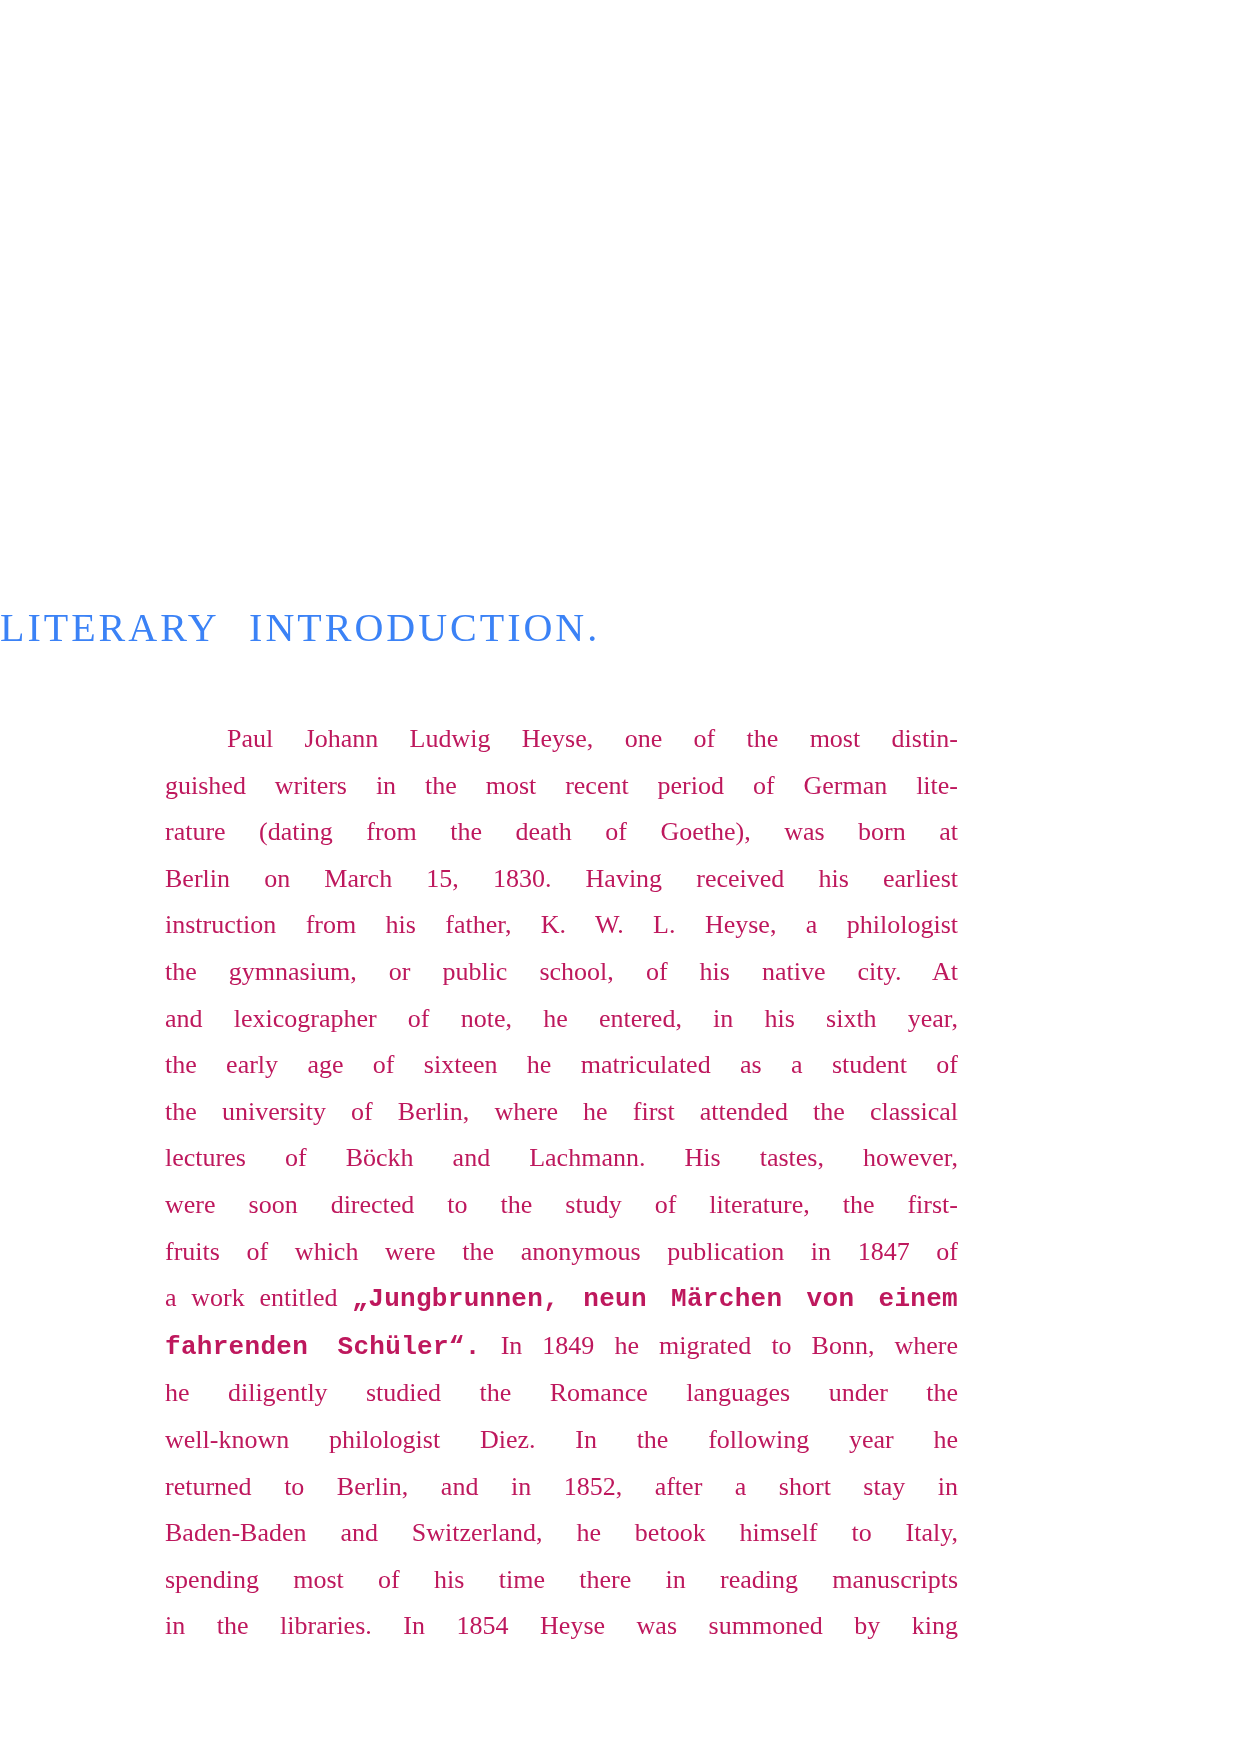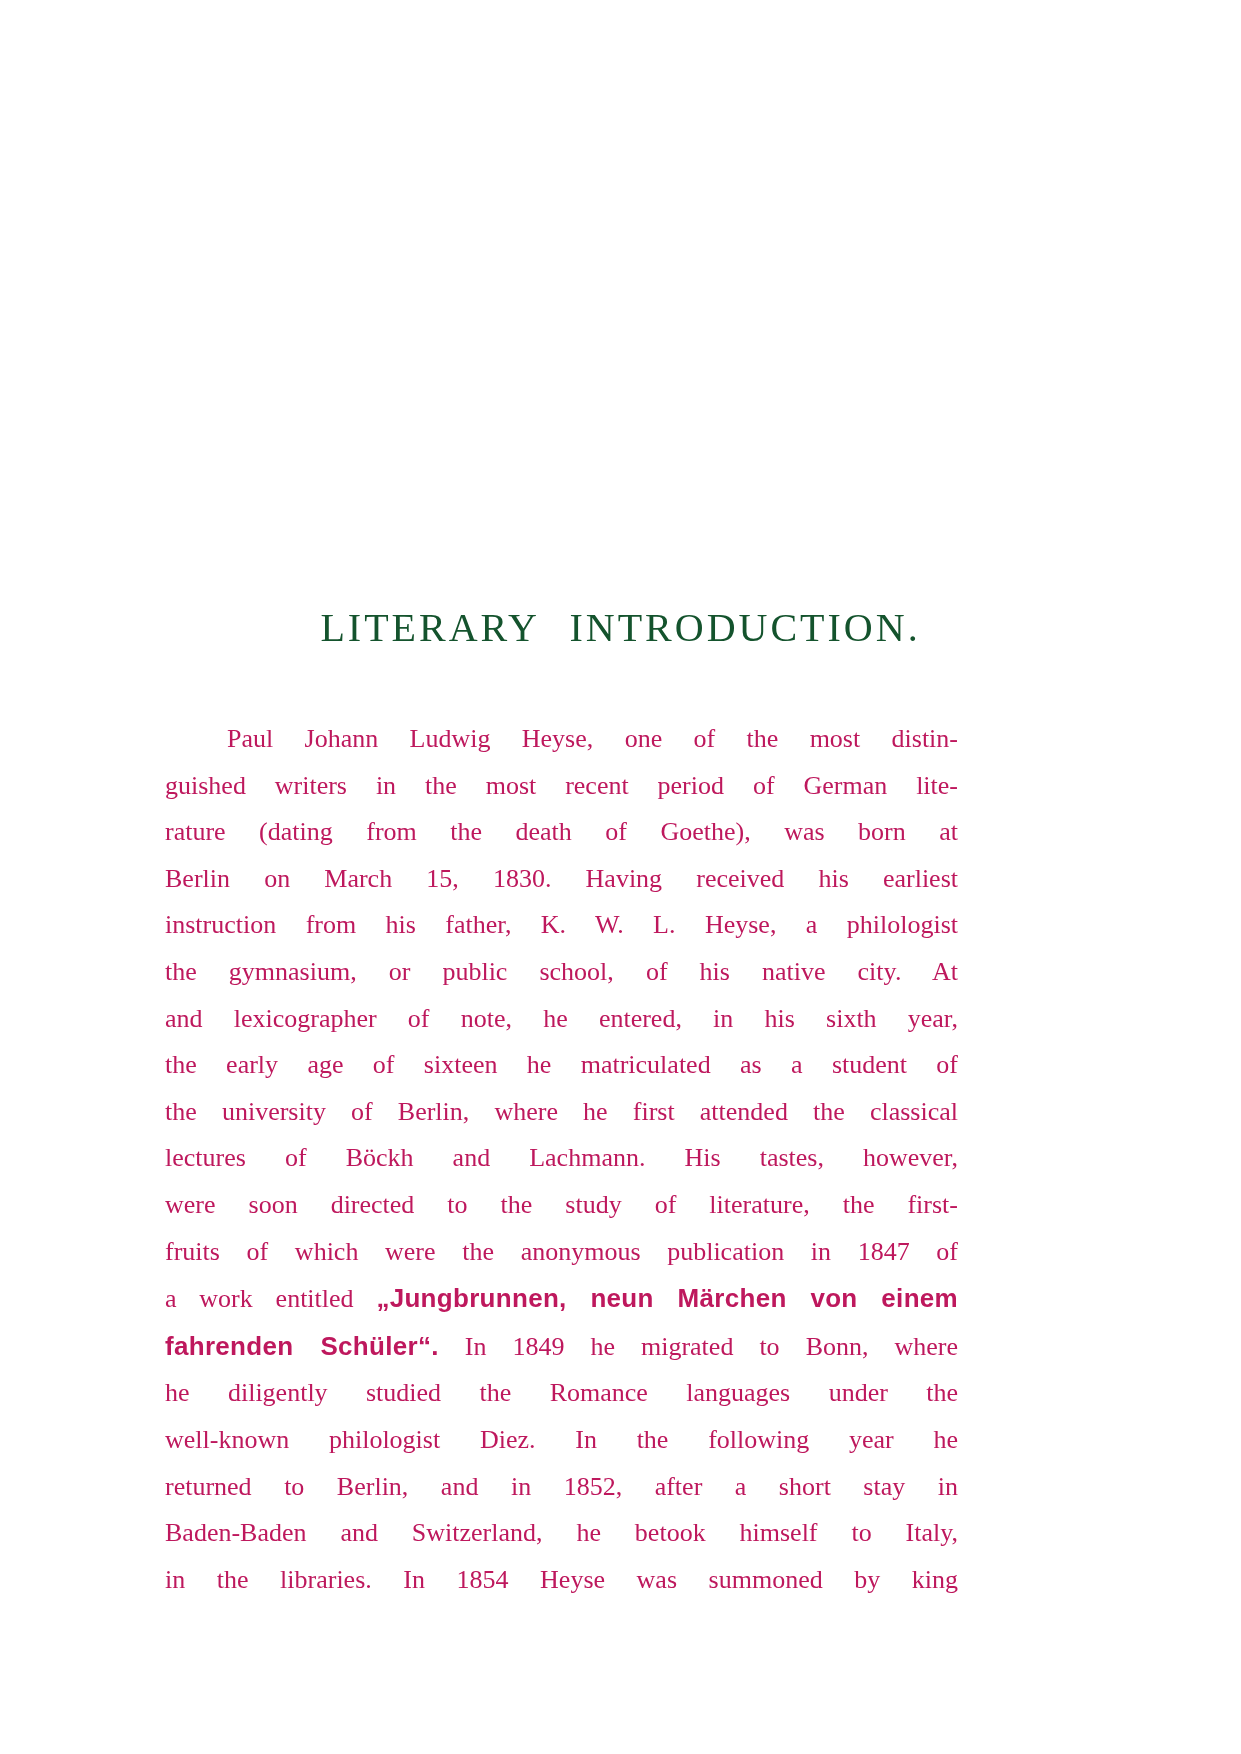--- a/index.html
+++ b/index.html
@@ -11,46 +11,46 @@
     background: #ffffff;
     color: #1a1a1a;
     font-family: "Liberation Serif", "DejaVu Serif", serif;
     overflow: hidden;
   }
   .doc-title {
     position: absolute;
     top: 604px;
     left: 0;
     width: 100%;
-    text-align: center;
+    text-align: left;
     font-size: 40px;
     font-weight: normal;
     letter-spacing: 3px;
     word-spacing: 0.45em;
-    color: #14532d;
+    color: #3b82f6;
   }
   .paragraph {
     position: absolute;
     left: 165px;
     top: 716px;
     width: 793px;
     font-size: 26px;
     line-height: 46.6px;
     color: #be185d;
   }
   .line {
     text-align: justify;
     text-align-last: justify;
     -moz-text-align-last: justify;
   }
   .line.indent {
     text-indent: 62px;
   }
   .fraktur {
-    font-family: Liberation Sans, sans-serif;
+    font-family: Liberation Mono, monospace;
     font-weight: bold;
     letter-spacing: 0.3px;
   }
 </style>
 </head>
 <body>
 
 <div class="page">
   <div class="doc-title">LITERARY INTRODUCTION.</div>
   <div class="paragraph">
@@ -65,15 +65,16 @@
       <div class="line"><span>the university of Berlin, where he first attended the classical</span></div>
       <div class="line"><span>lectures of Böckh and Lachmann.  His tastes, however,</span></div>
       <div class="line"><span>were soon directed to the study of literature, the first-</span></div>
       <div class="line"><span>fruits of which were the anonymous publication in 1847 of</span></div>
       <div class="line"><span>a work entitled </span><span class="fraktur">„Jungbrunnen, neun Märchen von einem</span></div>
       <div class="line"><span class="fraktur">fahrenden Schüler“.</span><span>  In 1849 he migrated to Bonn, where</span></div>
       <div class="line"><span>he diligently studied the Romance languages under the</span></div>
       <div class="line"><span>well-known philologist Diez.  In the following year he</span></div>
       <div class="line"><span>returned to Berlin, and in 1852, after a short stay in</span></div>
       <div class="line"><span>Baden-Baden and Switzerland, he betook himself to Italy,</span></div>
+      <div class="line"><span>spending most of his time there in reading manuscripts</span></div>
       <div class="line"><span>in the libraries.  In 1854 Heyse was summoned by king</span></div>
     </div>
 </div>
 
 </body></html>

